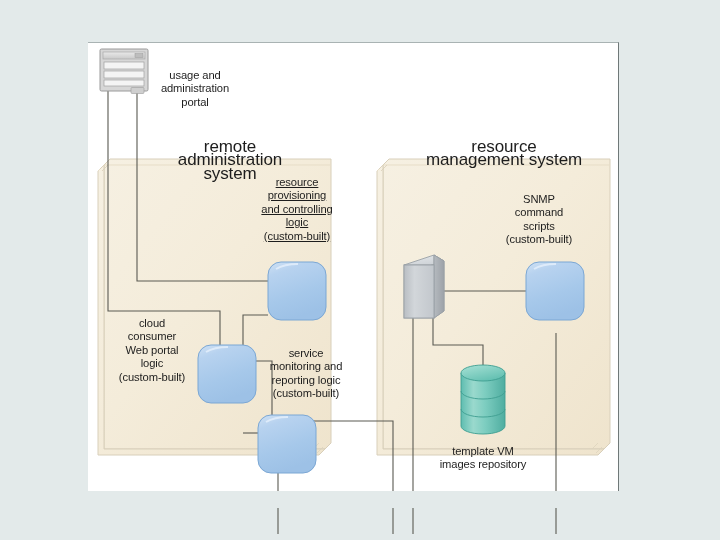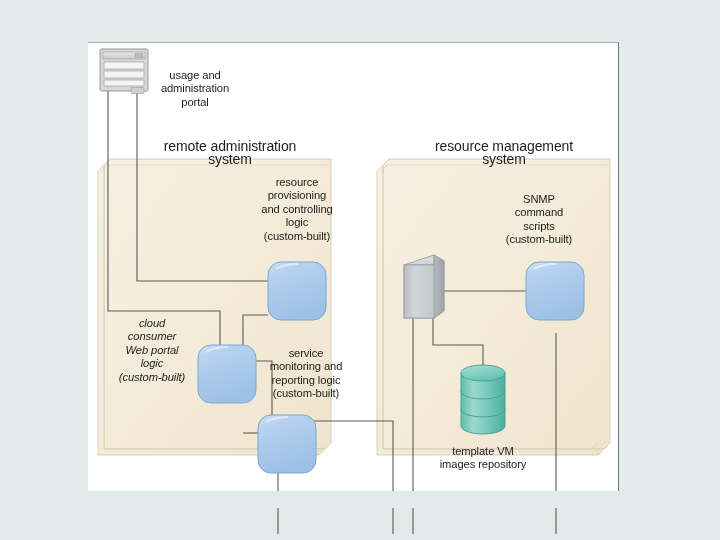--- a/index.html
+++ b/index.html
@@ -47,21 +47,21 @@
     position: absolute;
     text-align: center;
     color: #1d1d1d;
     font-size: 11.2px;
     line-height: 13.4px;
     font-family: "Liberation Sans", sans-serif;
     white-space: pre-line;
     letter-spacing: -0.1px;
   }
   .panel-title {
-    font-size: 14px;
+    font-size: 17px;
     color: #1d1d1d;
   }
 </style>
 </head>
 <body>
 
 <div id="slide">
 
   <div id="canvas">
 
@@ -195,27 +195,27 @@
     </svg>
 
     <div class="lbl panel-title" style="left:62px; top:97px; width:160px;">remote administration system</div>
 
     <div class="lbl panel-title" style="left:336px; top:97px; width:160px;">resource management system</div>
 
     <div class="lbl" style="left:64px; top:6px; width:86px;margin-top:20px;">usage and
 administration
 portal</div>
 
-    <div class="lbl" style="left:163px; top:133px; width:92px;">resource
+    <div class="lbl" style="left:163px; top:133px; width:92px;text-decoration:underline;">resource
 provisioning
 and controlling
 logic
 (custom-built)</div>
 
-    <div class="lbl" style="left:22px; top:274px; width:84px;font-style:italic;">cloud
+    <div class="lbl" style="left:22px; top:274px; width:84px;">cloud
 consumer
 Web portal
 logic
 (custom-built)</div>
 
     <div class="lbl" style="left:168px; top:304px; width:100px;">service
 monitoring and
 reporting logic
 (custom-built)</div>
 

